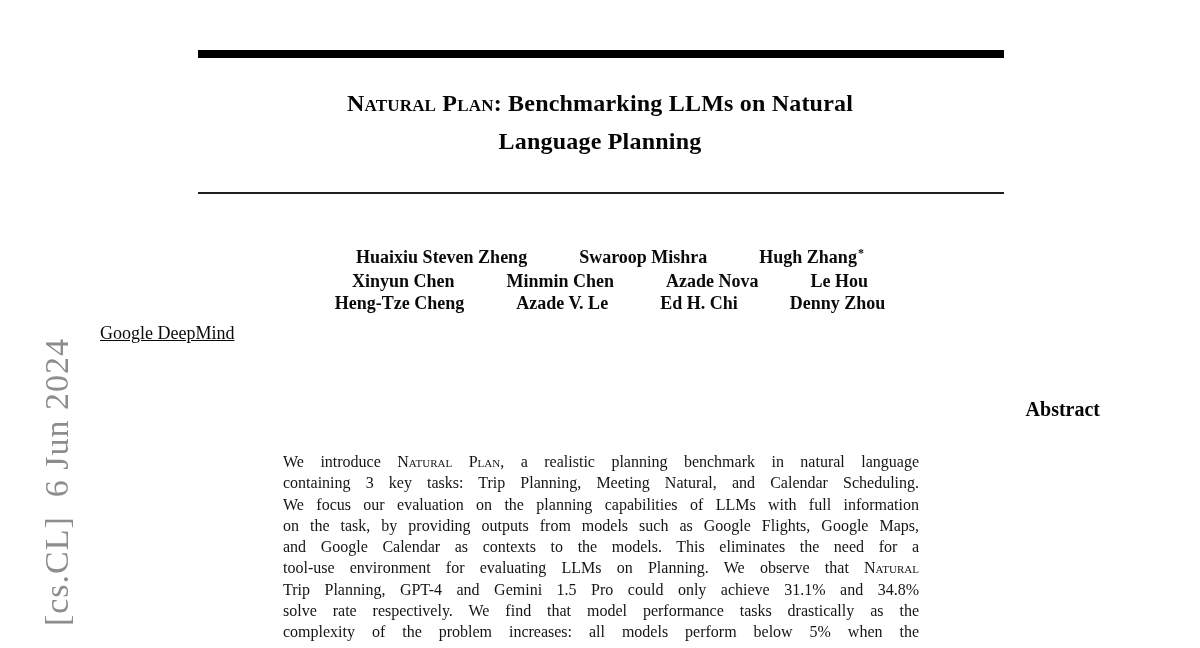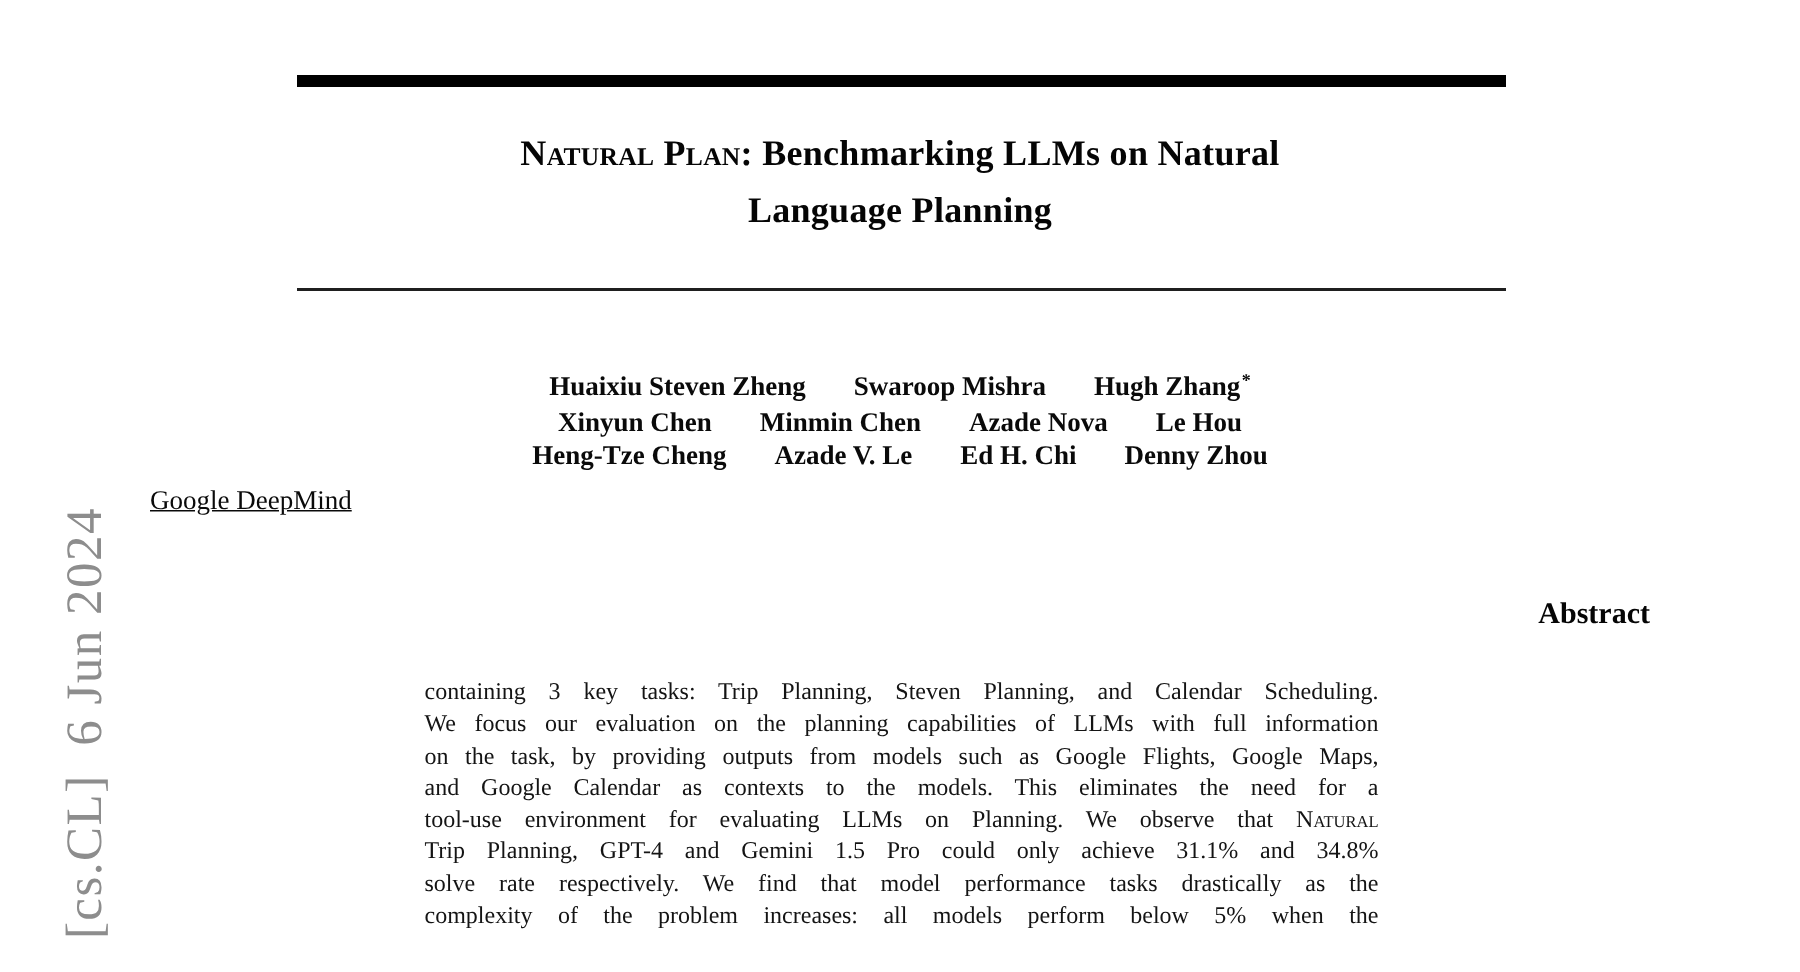--- a/index.html
+++ b/index.html
@@ -17,21 +17,21 @@
   .paper-title{
     position:absolute;left:100px;top:84px;width:1000px;margin:0;
     text-align:center;font-size:24px;font-weight:700;line-height:38px;
     color:#050505;letter-spacing:0.2px;
   }
   .seg-sc{font-variant:small-caps;}
   .seg-i{}
 
   .authors{position:absolute;left:100px;top:246px;width:1000px;font-size:18px;font-weight:700;color:#0a0a0a;}
   .author-row{display:flex;justify-content:center;gap:32px;line-height:22px;}
-  .author{white-space:nowrap;}
+  .author{white-space:nowrap;margin-left:20px;}
   .fn-mark{font-size:12px;position:relative;top:-6px;margin-left:1px;font-weight:700;}
 
   .affiliation{position:absolute;left:100px;top:322px;width:1000px;text-align:left;font-size:18px;line-height:22px;color:#0a0a0a;text-decoration:underline;}
 
   .abstract-heading{position:absolute;left:100px;top:398px;width:1000px;text-align:right;font-size:20px;font-weight:700;color:#050505;}
 
   .abstract{position:absolute;left:283px;top:451px;width:636px;font-size:16px;color:#141414;}
   .abs-line{
     height:21.3px;line-height:21.3px;
     text-align:justify;text-align-last:justify;
@@ -82,21 +82,22 @@
       <span class="author">Ed H. Chi</span>
       <span class="author">Denny Zhou</span>
     </div>
   </div>
 
   <div class="affiliation">Google DeepMind</div>
 
   <div class="abstract-heading">Abstract</div>
 
   <div class="abstract">
-    <div class="abs-line"><span>containing 3 key tasks: </span><span class="seg-i">Trip Planning</span><span>, </span><span class="seg-i">Steven Planning</span><span>, and </span><span class="seg-i">Calendar Scheduling</span><span>.</span></div>
+    <div class="abs-line"><span>We introduce </span><span class="seg-sc">Natural Plan</span><span>, a realistic planning benchmark in natural language</span></div>
+    <div class="abs-line"><span>containing 3 key tasks: </span><span class="seg-i">Trip Planning</span><span>, </span><span class="seg-i">Meeting Natural</span><span>, and </span><span class="seg-i">Calendar Scheduling</span><span>.</span></div>
     <div class="abs-line"><span>We focus our evaluation on the planning capabilities of LLMs with full information</span></div>
     <div class="abs-line"><span>on the task, by providing outputs from models such as Google Flights, Google Maps,</span></div>
     <div class="abs-line"><span>and Google Calendar as contexts to the models. This eliminates the need for a</span></div>
     <div class="abs-line"><span>tool-use environment for evaluating LLMs on Planning. We observe that </span><span class="seg-sc">Natural</span></div>
     <div class="abs-line"><span class="seg-i">Trip Planning</span><span>, GPT-4 and Gemini 1.5 Pro could only achieve 31.1% and 34.8%</span></div>
     <div class="abs-line"><span>solve rate respectively. We find that model performance tasks drastically as the</span></div>
     <div class="abs-line"><span>complexity of the problem increases: all models perform below 5% when the</span></div>
   </div>
 
 </div>

